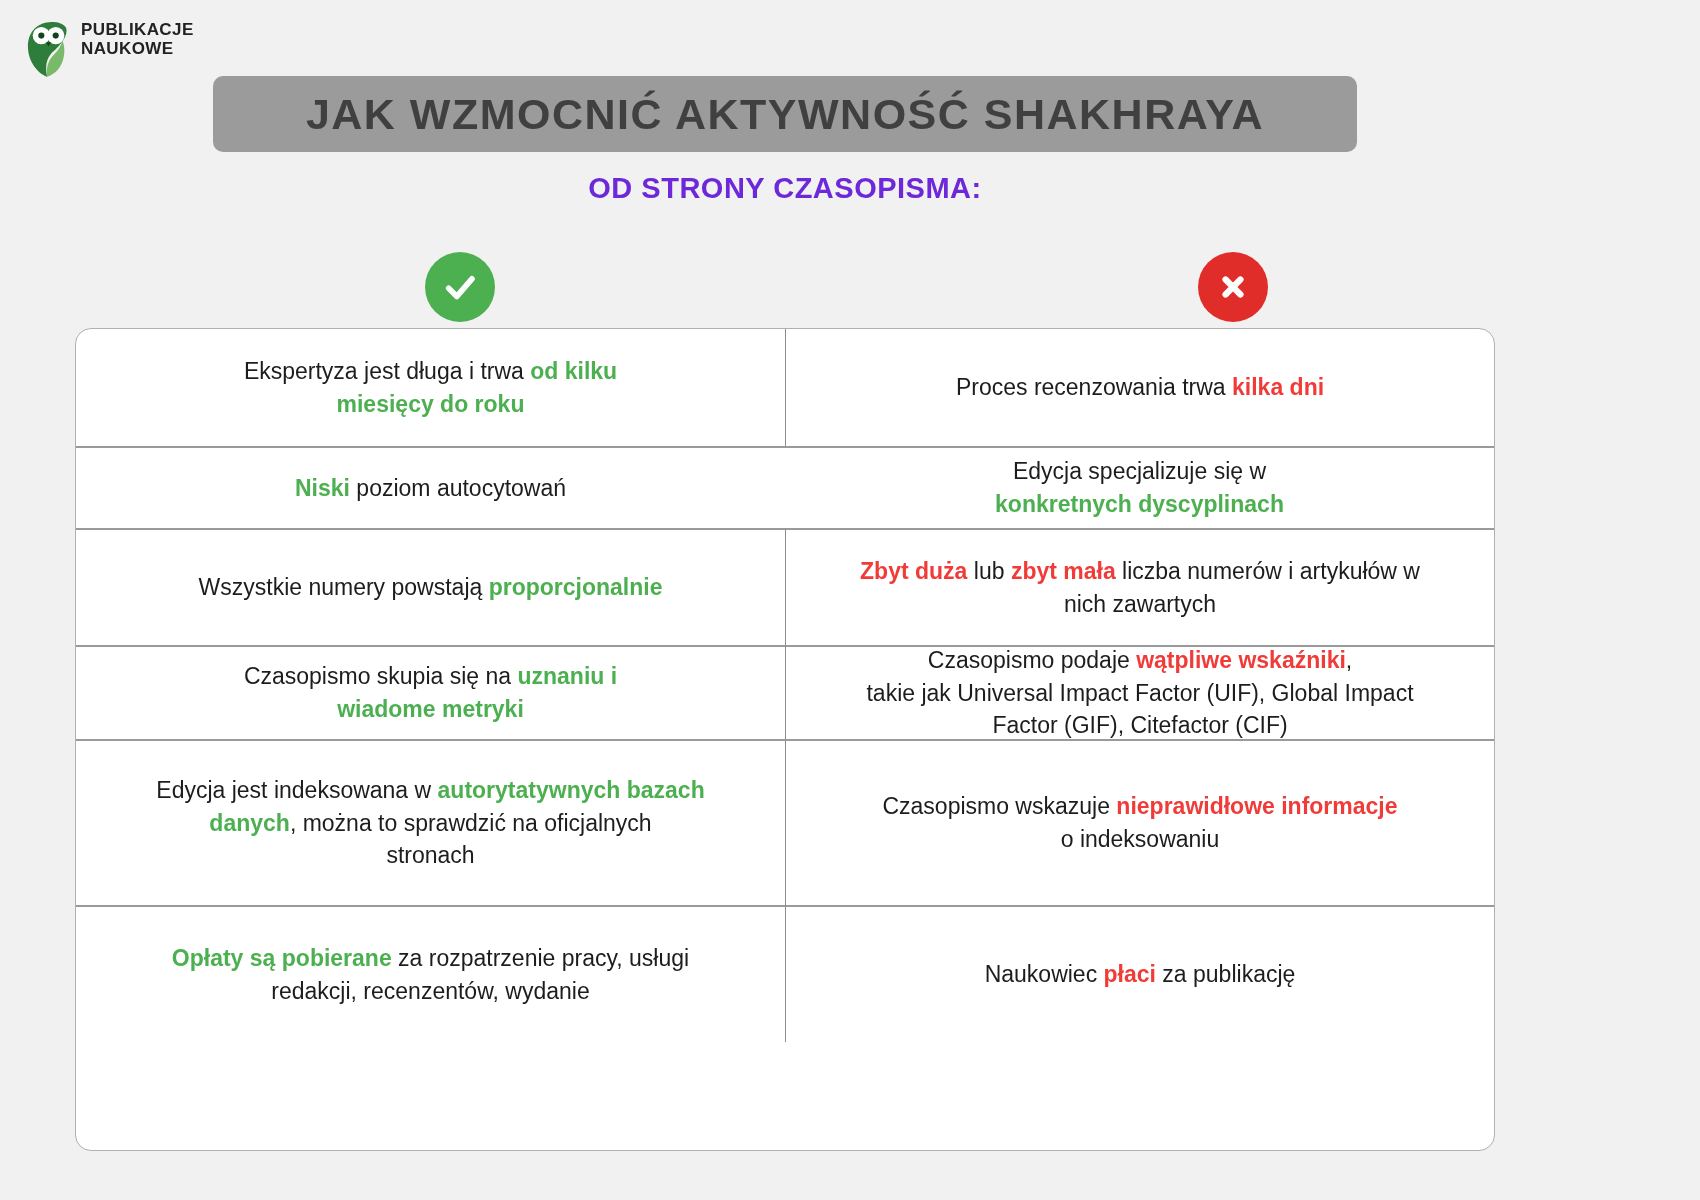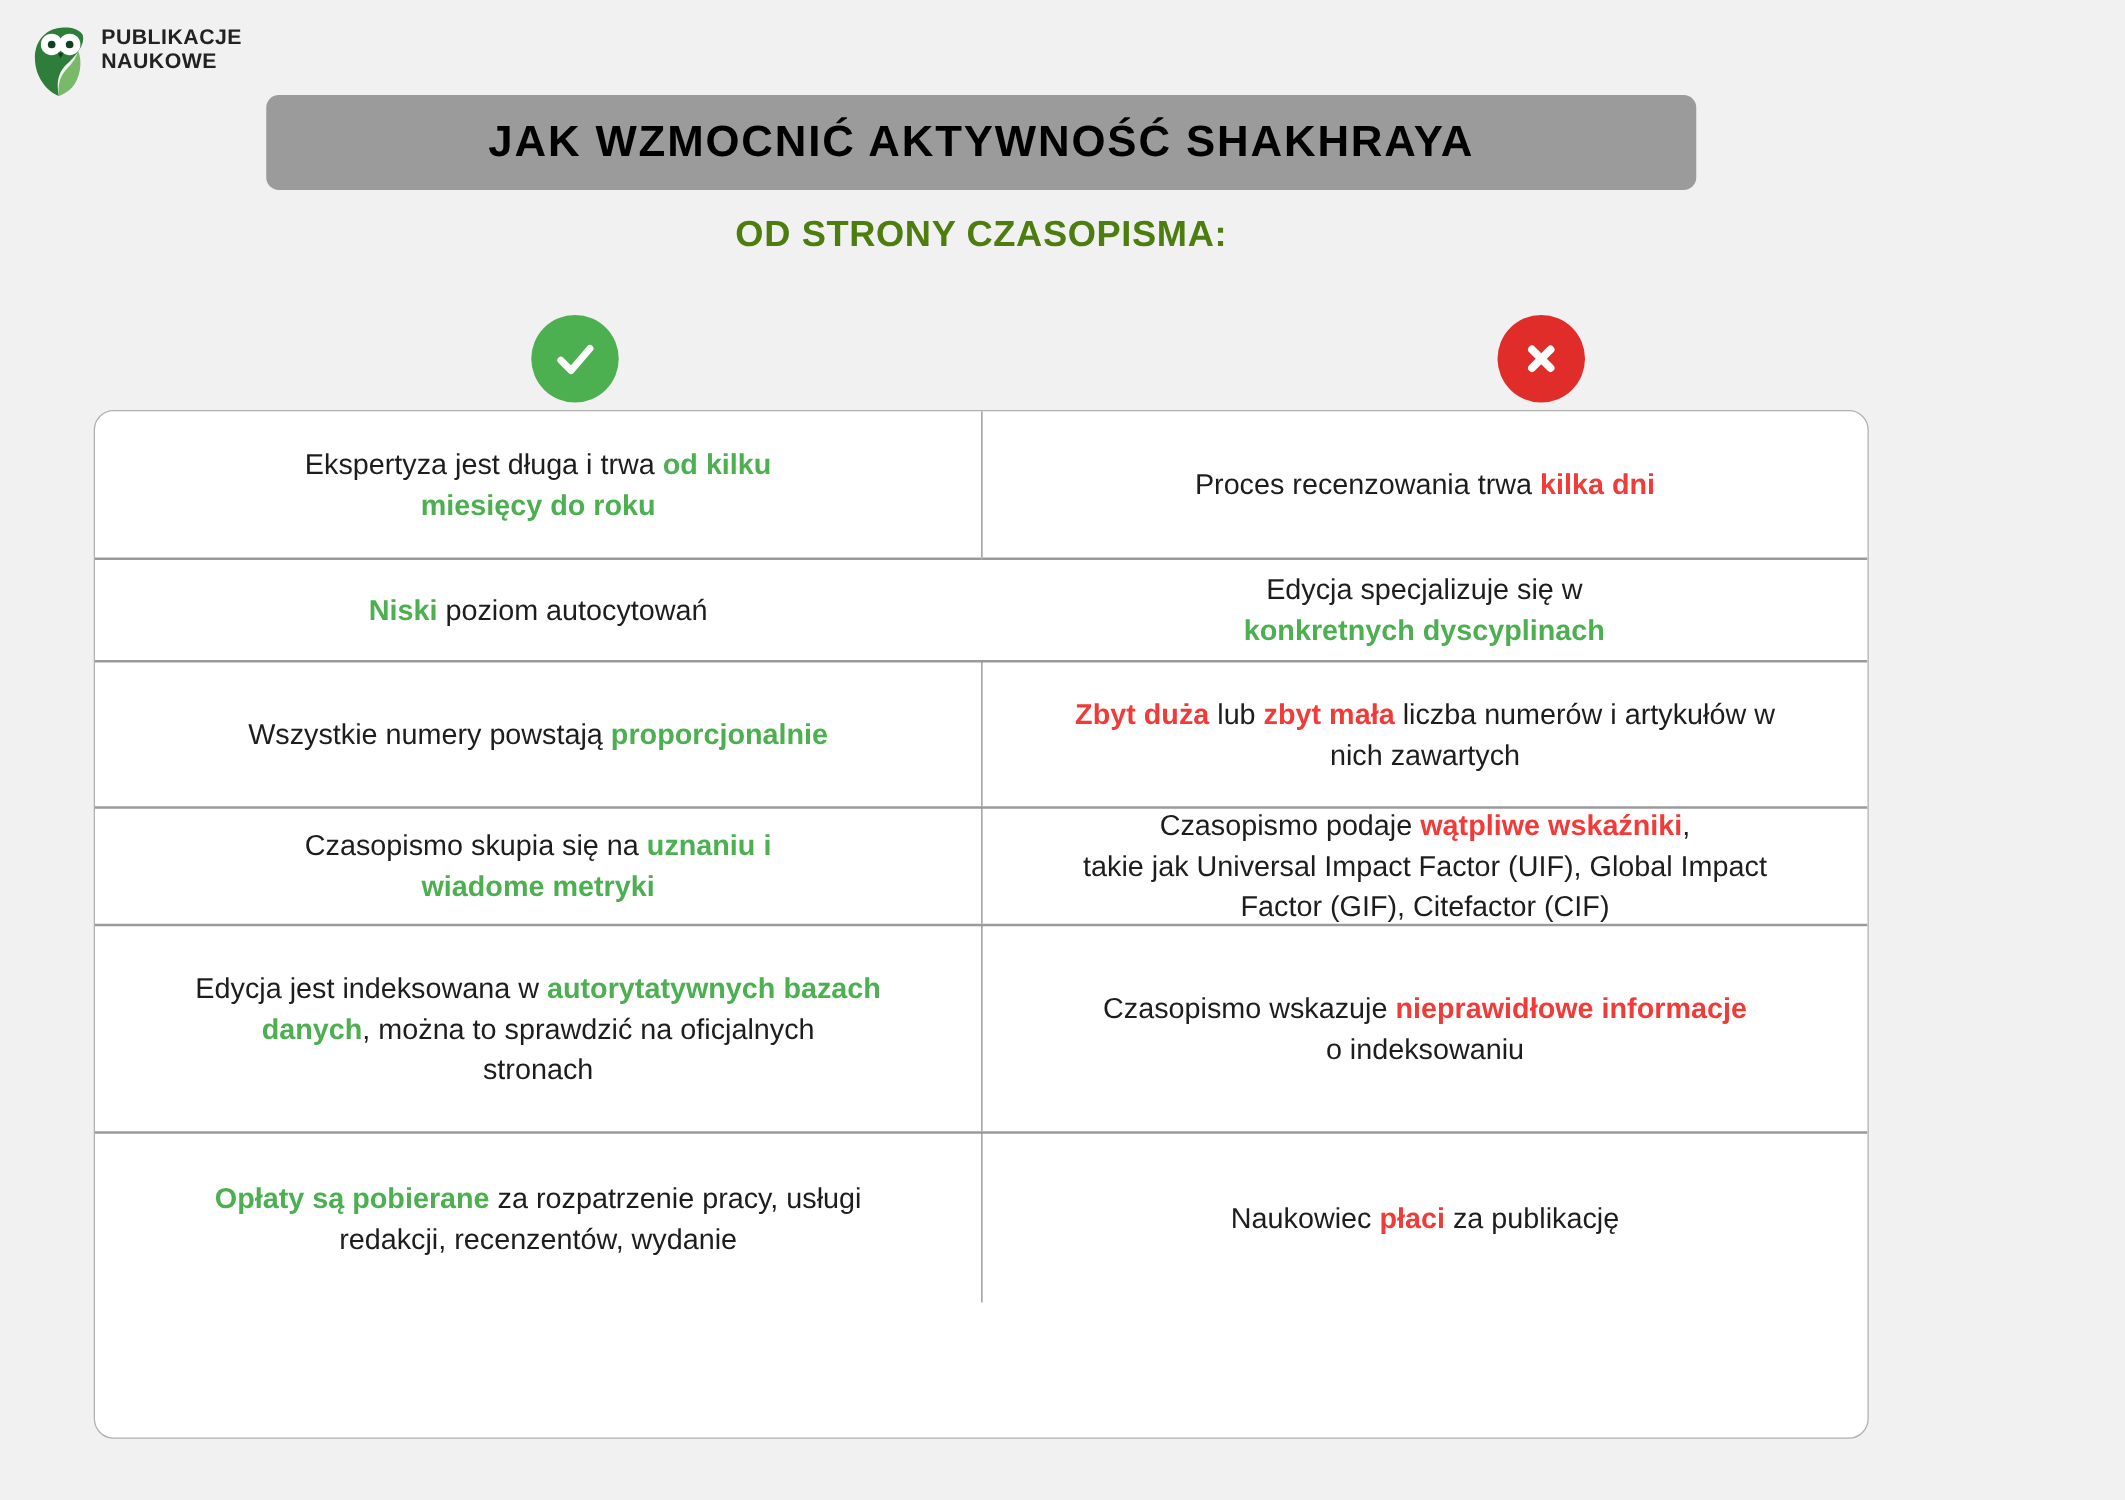--- a/index.html
+++ b/index.html
@@ -16,26 +16,26 @@
   
   .logo { position:absolute; left:26px; top:20px; display:flex; align-items:flex-start; gap:9px; }
   .logo-text { font-weight:700; font-size:17px; line-height:1.12; letter-spacing:.4px; color:#222; }
 
   
   .title-bar {
     position:absolute; left:213px; top:76px; width:1144px; height:76px;
     background:var(--bar,#9b9b9b); border-radius:10px;
     display:flex; align-items:center; justify-content:center;
   }
-  .title-bar .title-text { color:#000000; font-size:35px; font-weight:700; letter-spacing:1.5px; white-space:nowrap; }
+  .title-bar .title-text { color:#404040; font-size:43px; font-weight:700; letter-spacing:1.5px; white-space:nowrap; }
 
   
   .subtitle {
     position:absolute; left:213px; top:172px; width:1144px;
-    text-align:center; font-size:29px; font-weight:700; letter-spacing:.5px; color:#4d7c0f;
+    text-align:center; font-size:29px; font-weight:700; letter-spacing:.5px; color:#6d28d9;
   }
 
   
   .table-wrap { position:absolute; left:75px; top:300px; width:1420px; height:823px; }
   .table {
     width:100%; height:100%;
     background:#ffffff;
     border:1.5px solid #b0b0b0;
     border-radius:16px;
     overflow:hidden;

